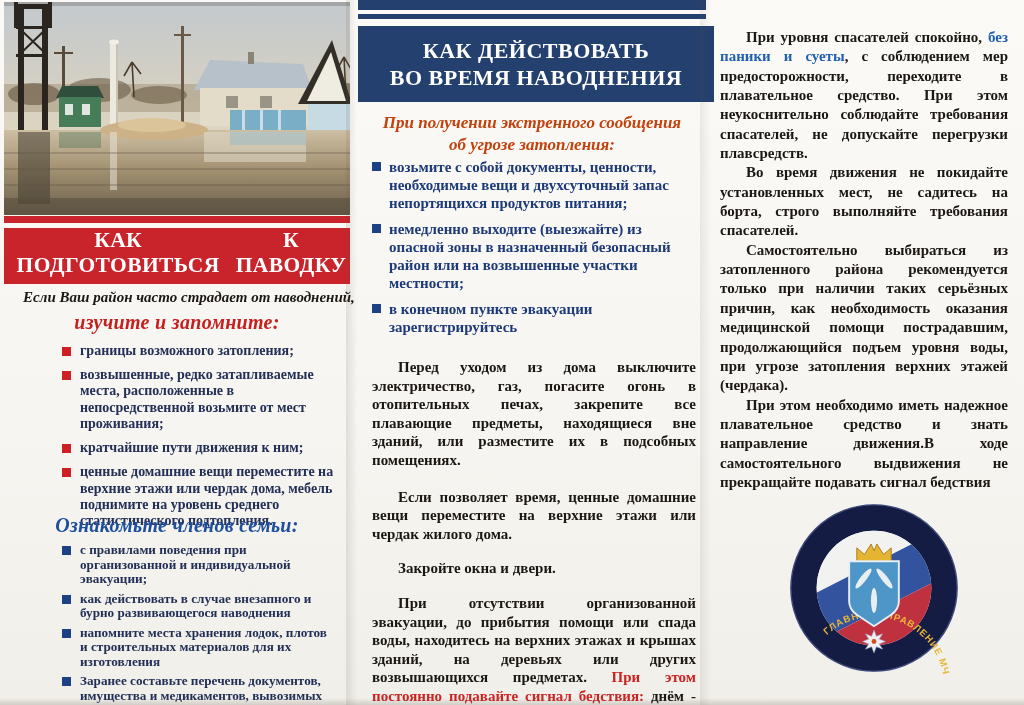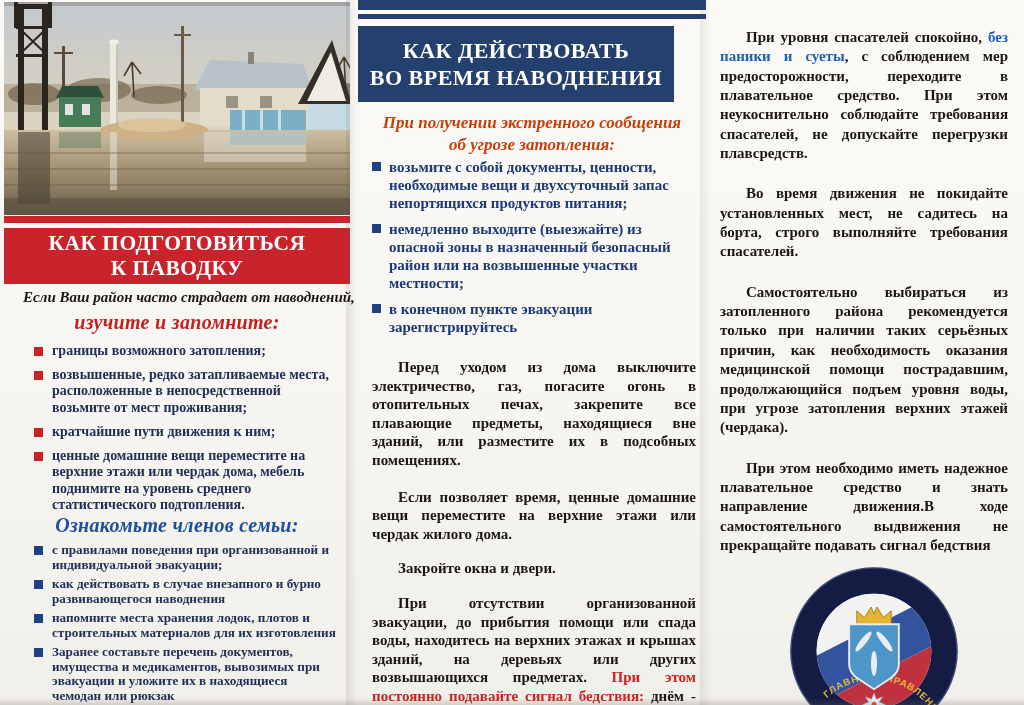--- a/index.html
+++ b/index.html
@@ -12,49 +12,49 @@
   .panel{position:absolute;top:0;height:705px;}
   .panel-left{left:2px;width:350px;}
   .panel-mid{left:358px;width:348px;}
   .panel-right{left:712px;width:312px;}
 
   
   .photo{position:absolute;left:2px;top:2px;width:346px;height:213px;display:block;}
   .red-stripe{position:absolute;left:2px;top:216px;width:346px;height:7px;background:#c9242b;}
   .red-banner{
     position:absolute;left:2px;top:228px;width:346px;height:56px;background:#c9242b;
-    color:#ffffff;display:flex;flex-direction:column;justify-content:center;
+    color:#ffffff;display:flex;flex-direction:row;justify-content:center;
     text-align:center;font-weight:bold;font-size:21.5px;line-height:1.18;letter-spacing:.4px;
   }
   .intro-line{
     position:absolute;left:12px;top:289px;width:100%;text-align:center;
     font-style:italic;font-weight:bold;font-size:15px;color:#1b1713;
   }
   .sec-head{
     position:absolute;left:0;width:100%;text-align:center;
     font-style:italic;font-weight:bold;font-size:20px;letter-spacing:.3px;
   }
   .sec-head.red{top:311px;color:#c5201f;}
   .sec-head.blue{top:514px;color:#1d4f9e;}
   ul.blist{list-style:none;margin:0;padding:0;position:absolute;}
-  ul.blist li{display:flex;gap:9px;font-weight:bold;}
+  ul.blist li{display:flex;gap:9px;font-weight:bold;margin-left:28px;}
   .sq{flex:none;width:9px;height:9px;margin-top:4px;}
   .sq.red{background:#cc1f26;}
   .sq.navy{background:#1c4284;}
   .list1{left:32px;top:343px;width:300px;font-size:14px;line-height:1.16;color:#222f56;}
   .list1 li{margin-bottom:8px;}
   .list2{left:32px;top:543px;width:302px;font-size:13.2px;line-height:1.1;color:#223058;}
   .list2 li{margin-bottom:5px;}
   .list2 .sq{margin-top:3px;}
 
   
   .m-band1{position:absolute;left:0;top:0;width:348px;height:10px;background:#24406f;}
   .m-band2{position:absolute;left:0;top:14px;width:348px;height:5px;background:#24406f;}
   .m-banner{
-    position:absolute;left:0;top:26px;width:316px;height:76px;background:#24406f;
+    position:absolute;left:0;top:26px;width:356px;height:76px;background:#24406f;
     color:#ffffff;display:flex;flex-direction:column;justify-content:center;
     text-align:center;font-weight:bold;font-size:22px;line-height:1.25;letter-spacing:.5px;
   }
   .m-subhead{
     position:absolute;left:0;top:112px;width:100%;text-align:center;
     font-style:italic;font-weight:bold;font-size:17px;line-height:1.3;color:#c2410c;
   }
   .m-flow{position:absolute;left:14px;top:158px;width:324px;}
   .mlist{list-style:none;margin:0;padding:0;}
   .mlist li{display:flex;gap:8px;font-weight:bold;font-size:15px;line-height:1.2;color:#1c3a78;margin-bottom:8px;}
@@ -66,21 +66,21 @@
   .m-flow .para.p1{margin-top:22px;}
   .m-flow .para.p2{margin-top:18px;}
   .m-flow .para.p3{margin-top:16px;}
   .m-flow .para.p4{margin-top:16px;}
   .inline-red{color:#cc2222;}
   .inline-blue{color:#2060b0;}
 
   
   .r-flow{position:absolute;left:8px;top:28px;width:288px;}
   .r-flow .para{font-size:15px;line-height:1.29;}
-  .r-flow .para + .para{margin-top:21px;}
+  .r-flow .para + .para{}
   .emblem-wrap{margin-top:10px;text-align:center;transform:translateX(10px);}
   .emblem{width:172px;height:172px;}
 
   
   .fold{position:absolute;top:0;height:705px;pointer-events:none;}
   .fold-a{left:346px;width:16px;background:linear-gradient(90deg,rgba(90,80,70,.14),rgba(90,80,70,0) 70%);}
   .fold-b{left:700px;width:16px;background:linear-gradient(90deg,rgba(90,80,70,.10),rgba(90,80,70,0) 70%);}
   .bottom-smudge{position:absolute;left:0;bottom:0;width:1024px;height:7px;
     background:linear-gradient(0deg,rgba(110,105,95,.25),rgba(110,105,95,0));pointer-events:none;}
 </style>

